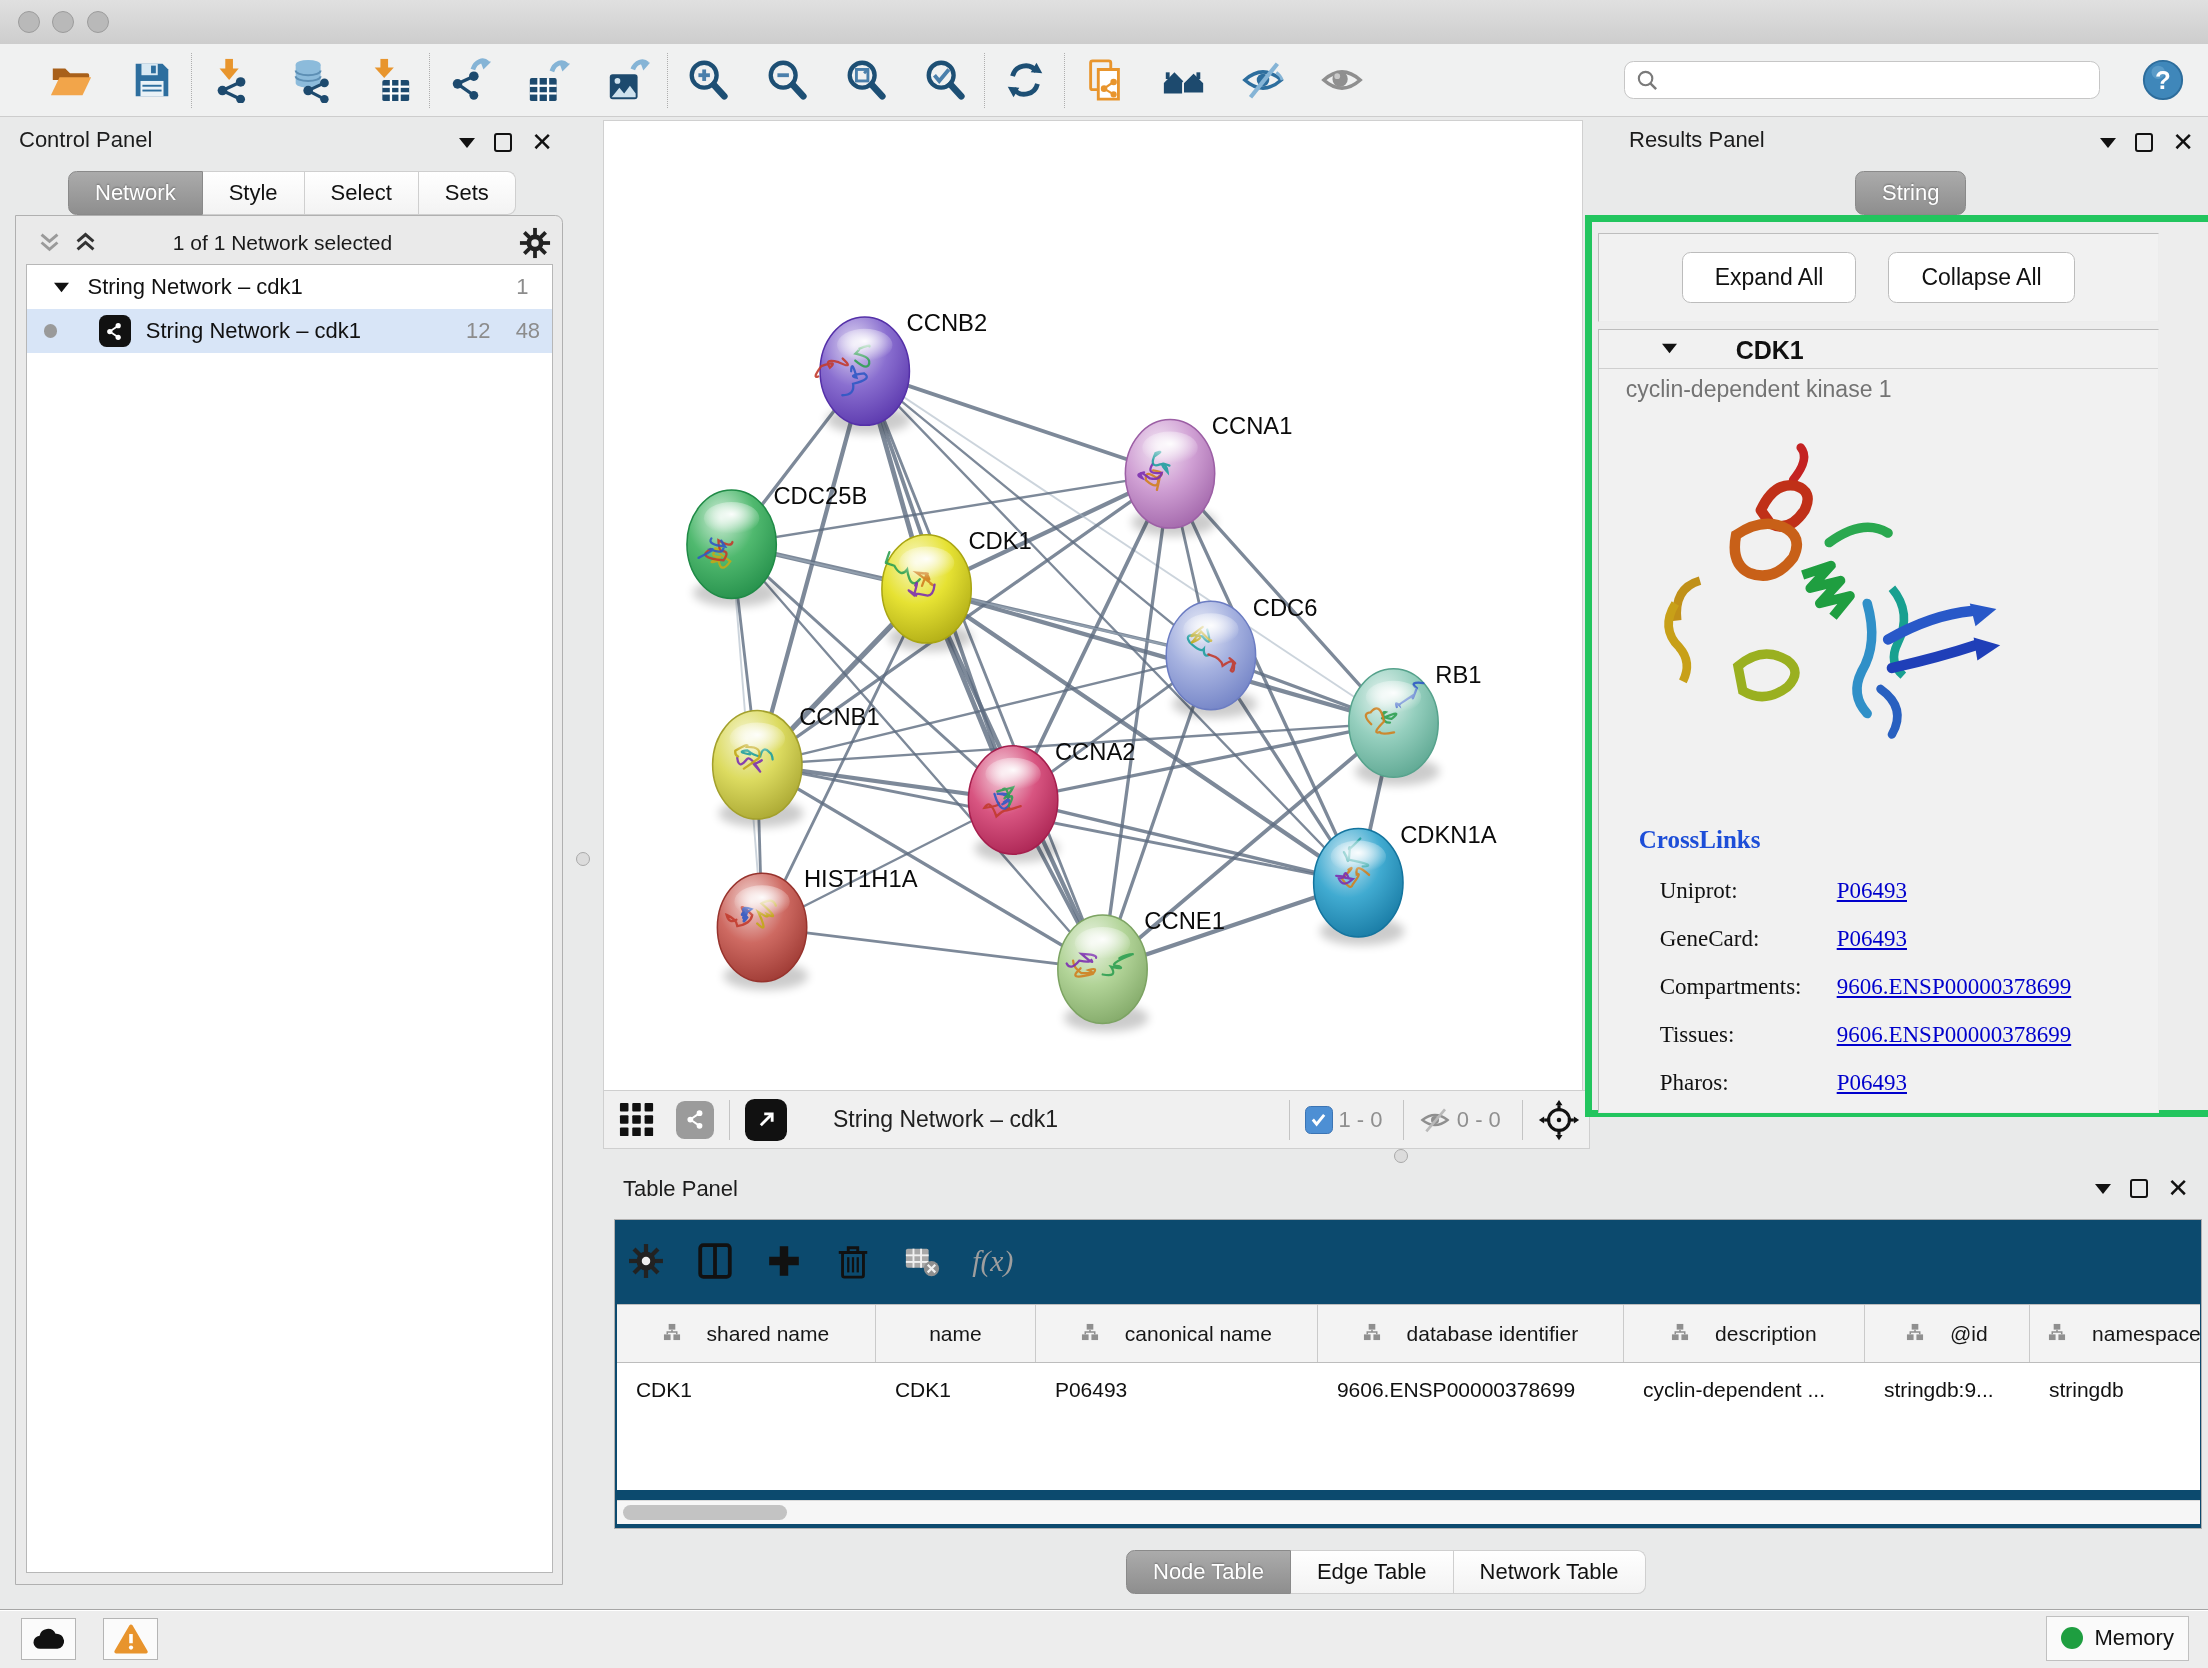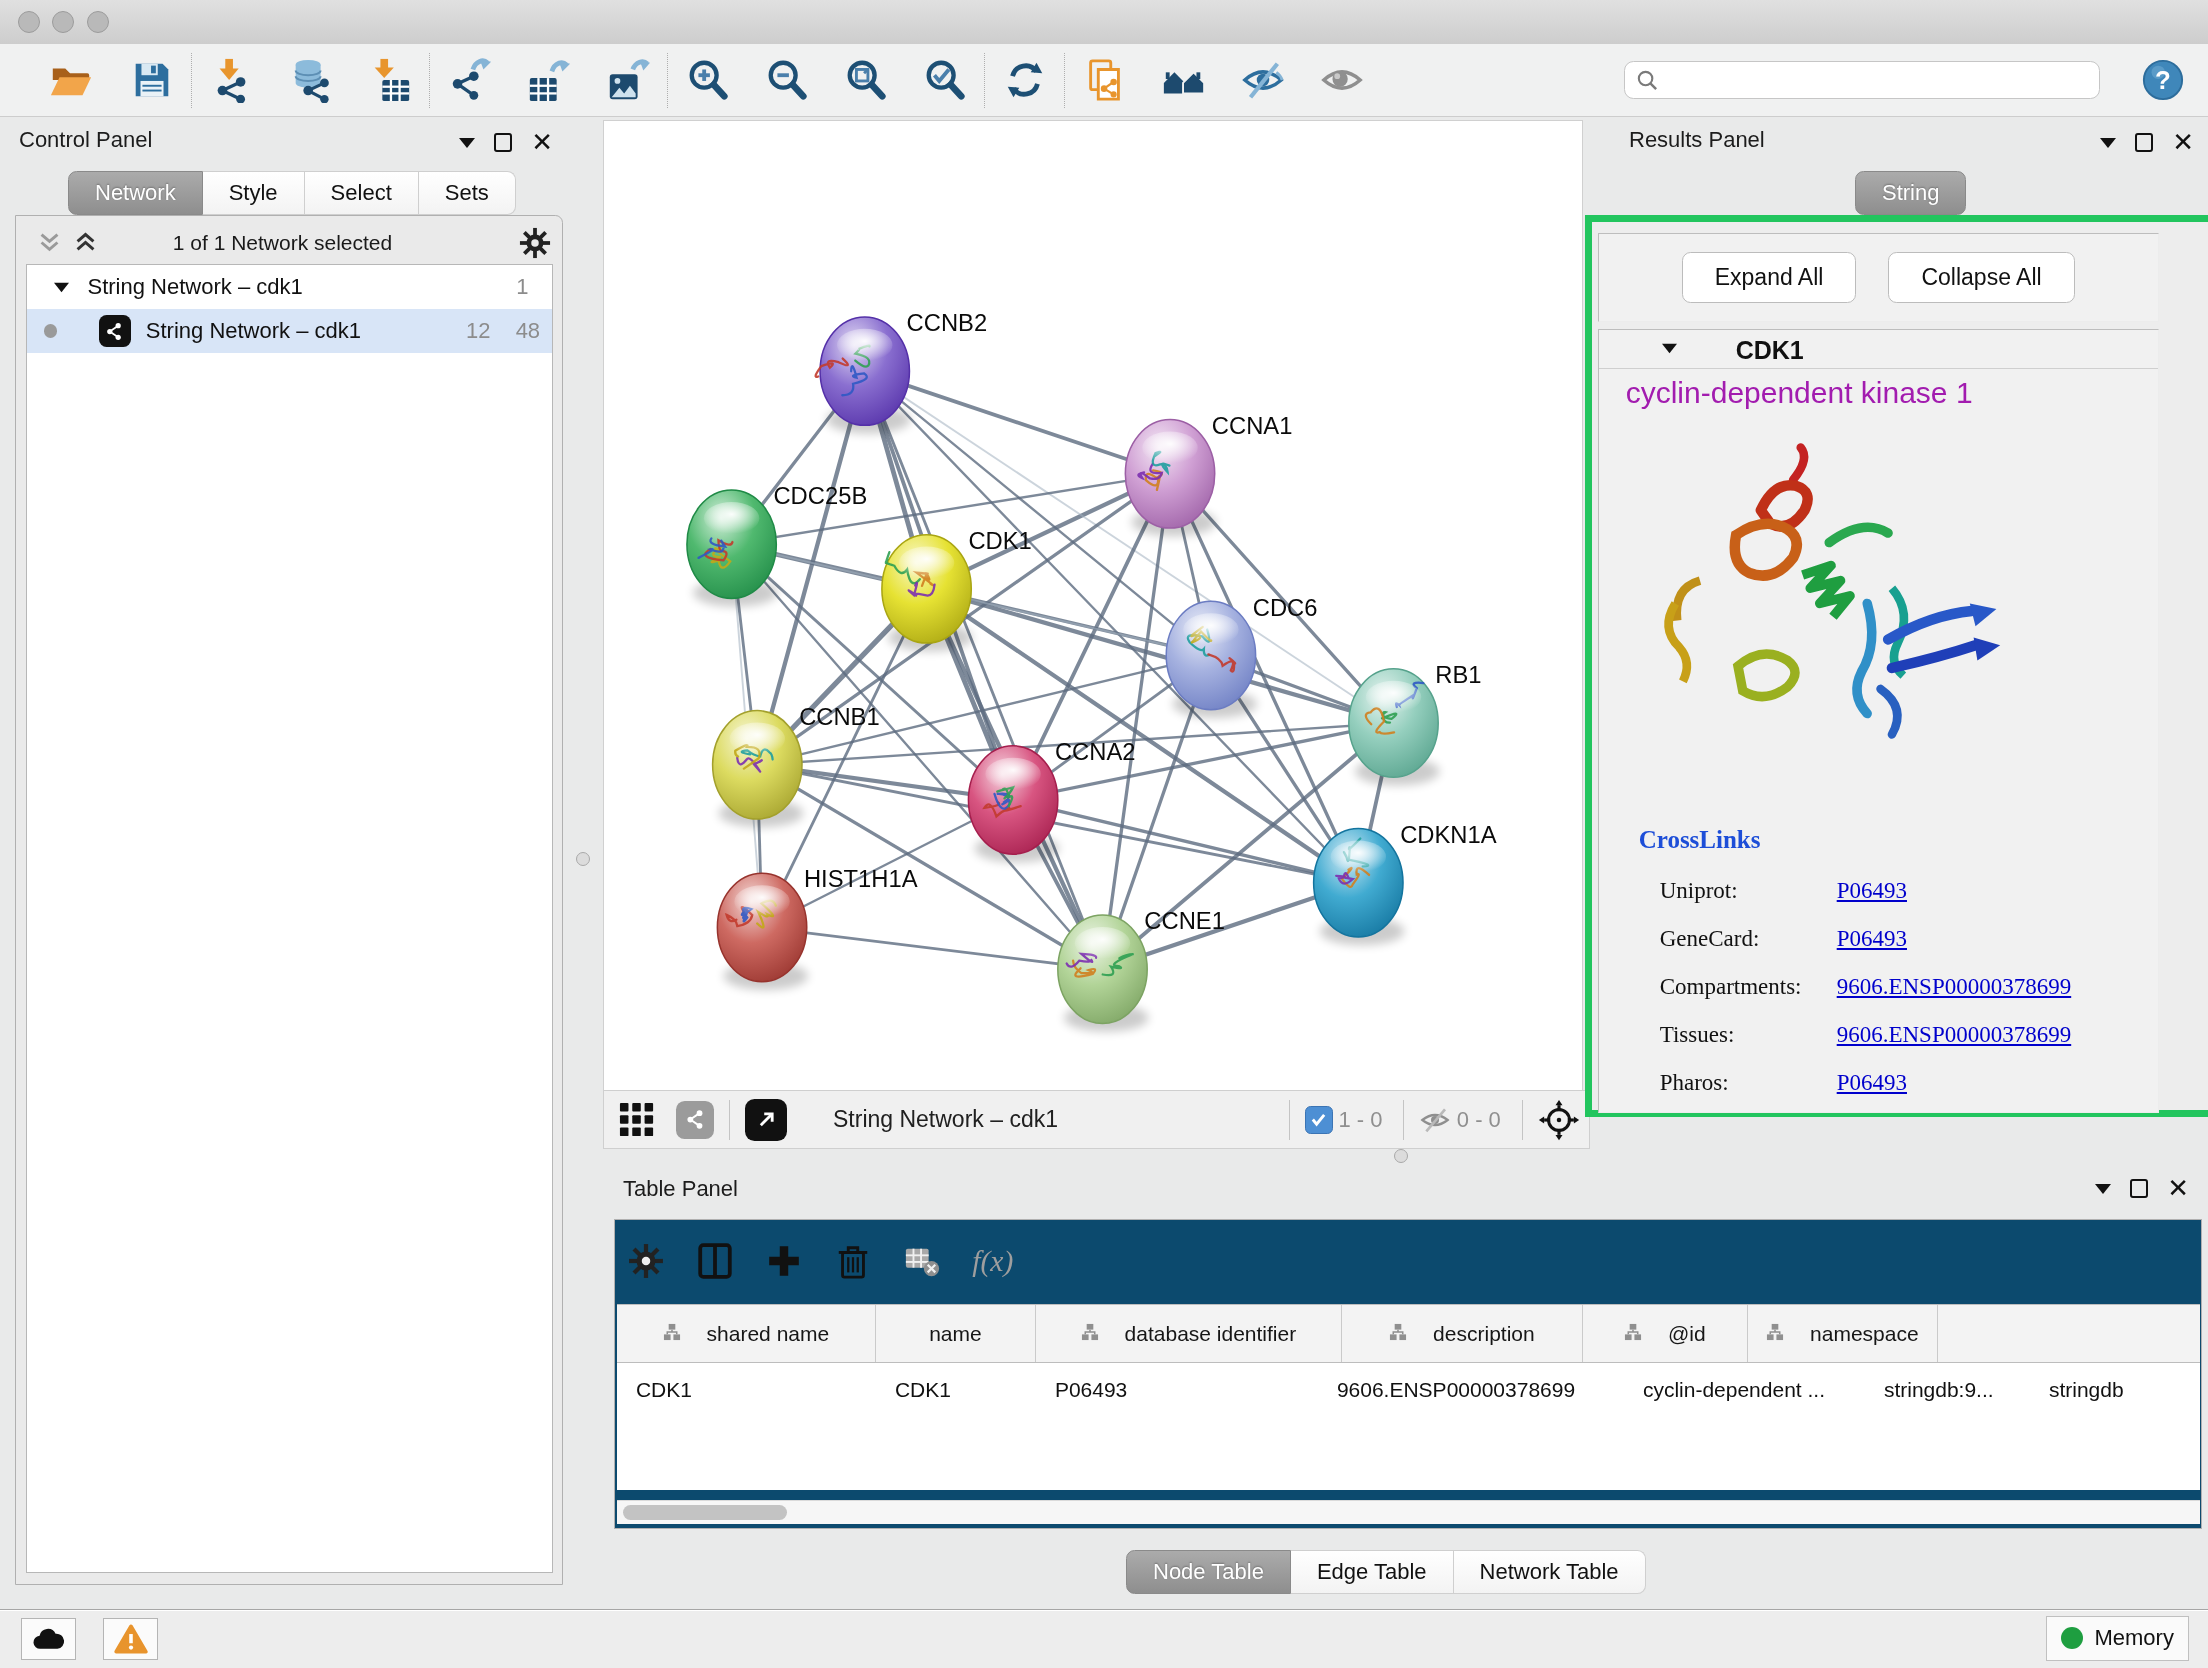--- a/index.html
+++ b/index.html
@@ -62,21 +62,21 @@
   .rp-box{left:1585px;top:215px;width:676px;height:902px;background:#ededed;border:7px solid #22c55e;
           border-radius:0 9.5px 0 0;box-sizing:border-box;}
   .sunken{border:1.9px solid;border-color:#bdbdbd #ececec #ececec #bdbdbd;background:#f1f1f1;box-sizing:border-box;}
   .rp-buttons{position:absolute;left:5.7px;top:11.4px;width:561px;height:89px;display:flex;
               align-items:center;justify-content:center;gap:32px;}
   .rp-btn{height:49px;padding:0 32px;background:#fff;border:1.9px solid #bcbcbc;border-radius:8.6px;
           font-size:23px;color:#111;display:flex;align-items:center;}
   .rp-section{position:absolute;left:5.7px;top:107px;width:561px;height:784px;}
   .rp-sec-head{position:absolute;left:0;top:0;width:100%;height:38px;border-bottom:1px solid #cfcfcf;}
   .rp-gene{position:absolute;left:137px;top:5.7px;font-size:25px;font-weight:bold;color:#111;}
-  .rp-desc{position:absolute;left:27px;top:46px;font-size:30px;color:#a21caf;}
+  .rp-desc{position:absolute;left:27px;top:46px;font-size:23px;color:#737373;}
   .serif{font-family:"Liberation Serif","DejaVu Serif",serif;}
   .xl-title{position:absolute;left:40px;top:496px;font-size:25px;font-weight:bold;color:#1d4ed8;}
   .xl-rows{position:absolute;left:0;top:538px;width:100%;}
   .xl-row{height:48px;position:relative;font-size:23px;}
   .xl-label{position:absolute;left:61px;top:9.5px;color:#111;}
   .xl-value{position:absolute;left:238px;top:9.5px;color:#0000cc;text-decoration:underline;}
   
   .tp-box{left:614px;top:1219px;width:1588px;height:310px;background:#0c4a6e;border:1px solid #b0b0b0;box-sizing:border-box;}
   .tp-toolbar{position:absolute;left:13.3px;top:9.5px;height:63px;display:flex;align-items:center;gap:32px;}
   .tbl{position:absolute;left:1.9px;top:84px;width:1583px;height:186px;background:#fff;overflow:hidden;}
@@ -817,20 +817,31 @@
                 <rect x="1" y="12" width="7" height="6"></rect>
                 <rect x="11" y="12" width="7" height="6"></rect>
               </g>
               <path d="M9.5,7 V9.5 M4.5,12 V9.5 H14.5 V12" stroke="#8f8f8f" stroke-width="1.6" fill="none"></path>
             </svg></span>
           <span>shared name</span>
         </div>
         <div class="th" style="width: 160px;">
           <span>name</span>
         </div>
+        <div class="th" style="width: 282px;">
+          <span><svg width="18" height="18" viewBox="0 0 19 19">
+              <g fill="#8f8f8f">
+                <rect x="6" y="1" width="7" height="6"></rect>
+                <rect x="1" y="12" width="7" height="6"></rect>
+                <rect x="11" y="12" width="7" height="6"></rect>
+              </g>
+              <path d="M9.5,7 V9.5 M4.5,12 V9.5 H14.5 V12" stroke="#8f8f8f" stroke-width="1.6" fill="none"></path>
+            </svg></span>
+          <span>canonical name</span>
+        </div>
         <div class="th" style="width: 306px;">
           <span><svg width="18" height="18" viewBox="0 0 19 19">
               <g fill="#8f8f8f">
                 <rect x="6" y="1" width="7" height="6"></rect>
                 <rect x="1" y="12" width="7" height="6"></rect>
                 <rect x="11" y="12" width="7" height="6"></rect>
               </g>
               <path d="M9.5,7 V9.5 M4.5,12 V9.5 H14.5 V12" stroke="#8f8f8f" stroke-width="1.6" fill="none"></path>
             </svg></span>
           <span>database identifier</span>

